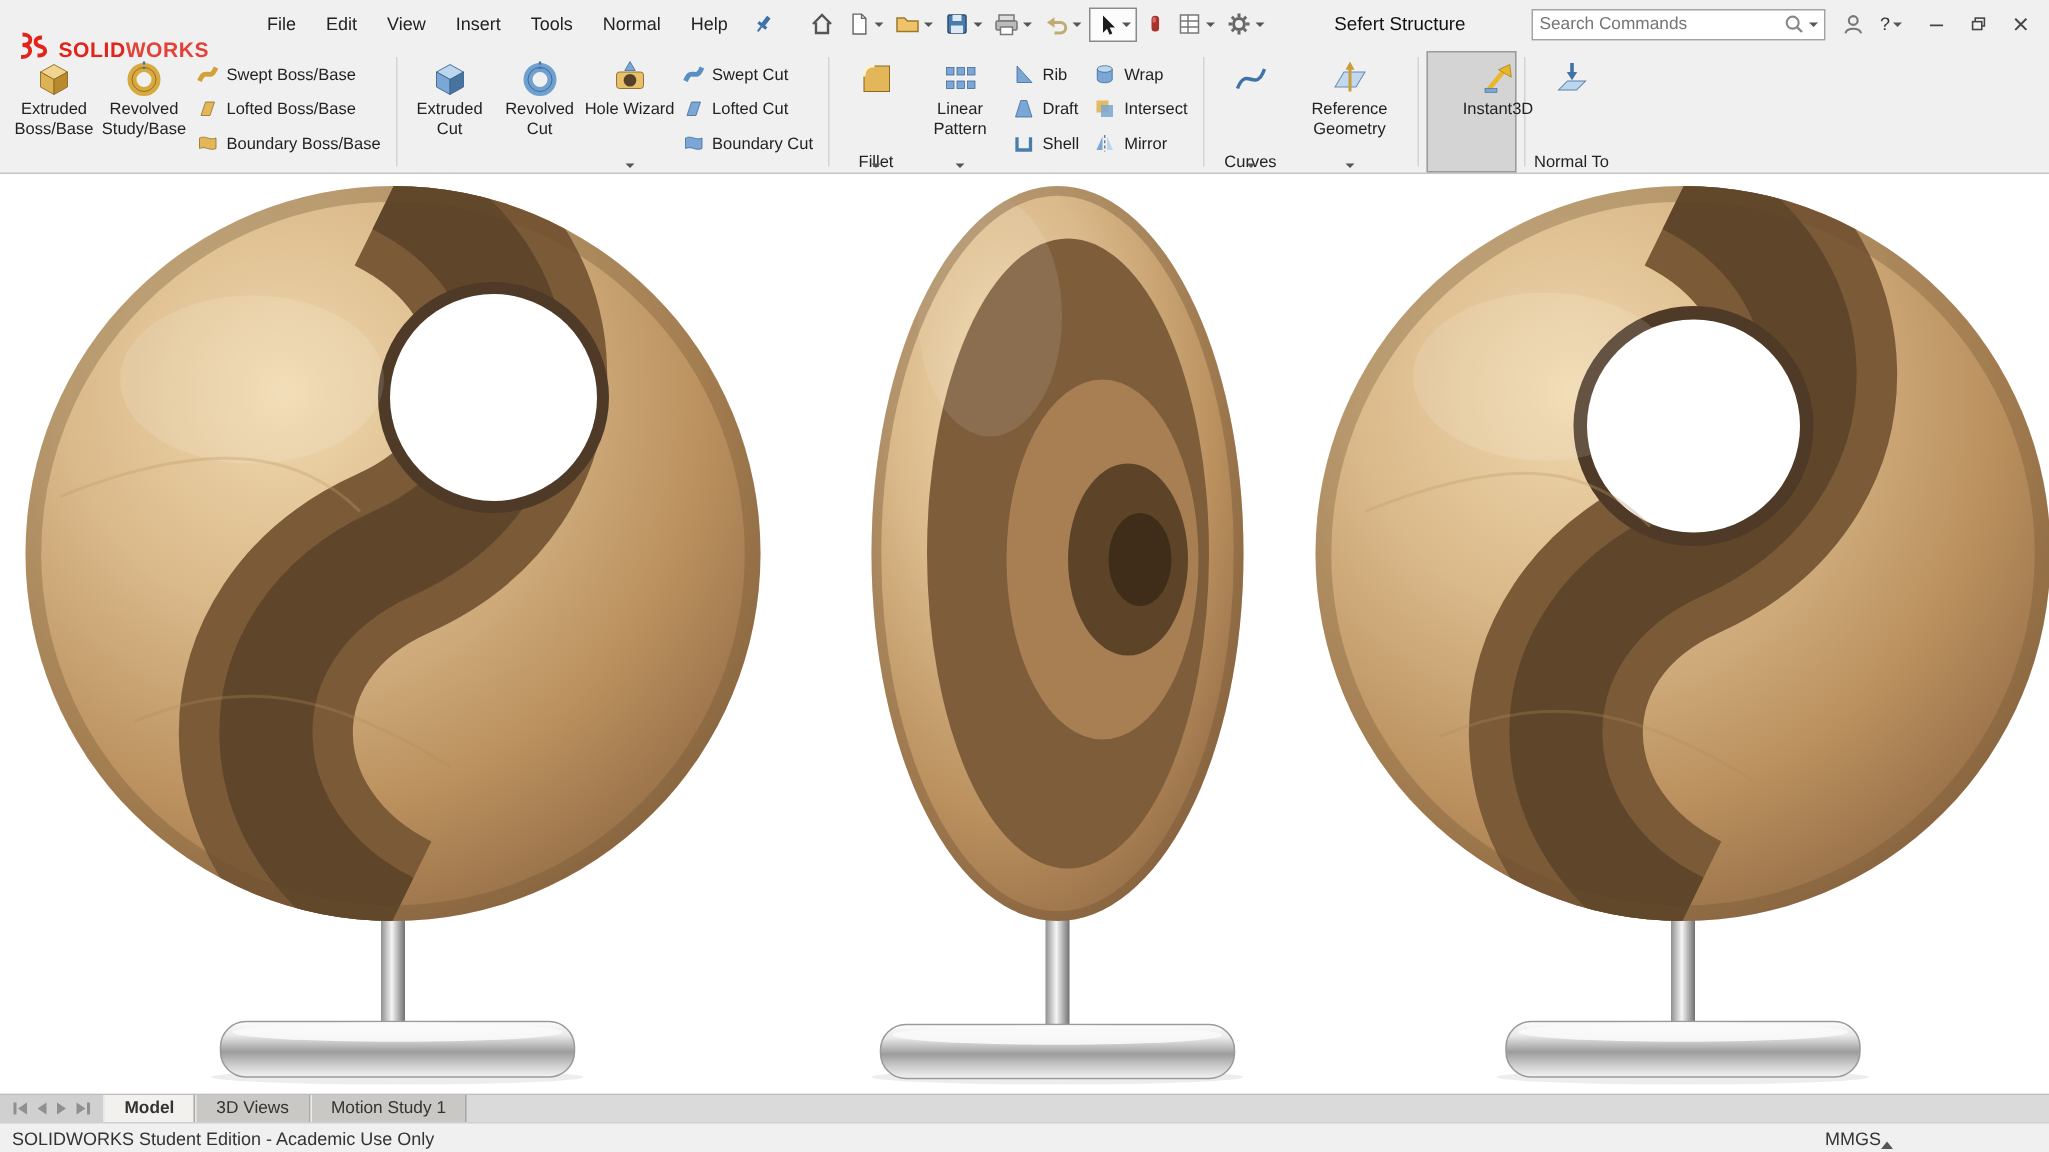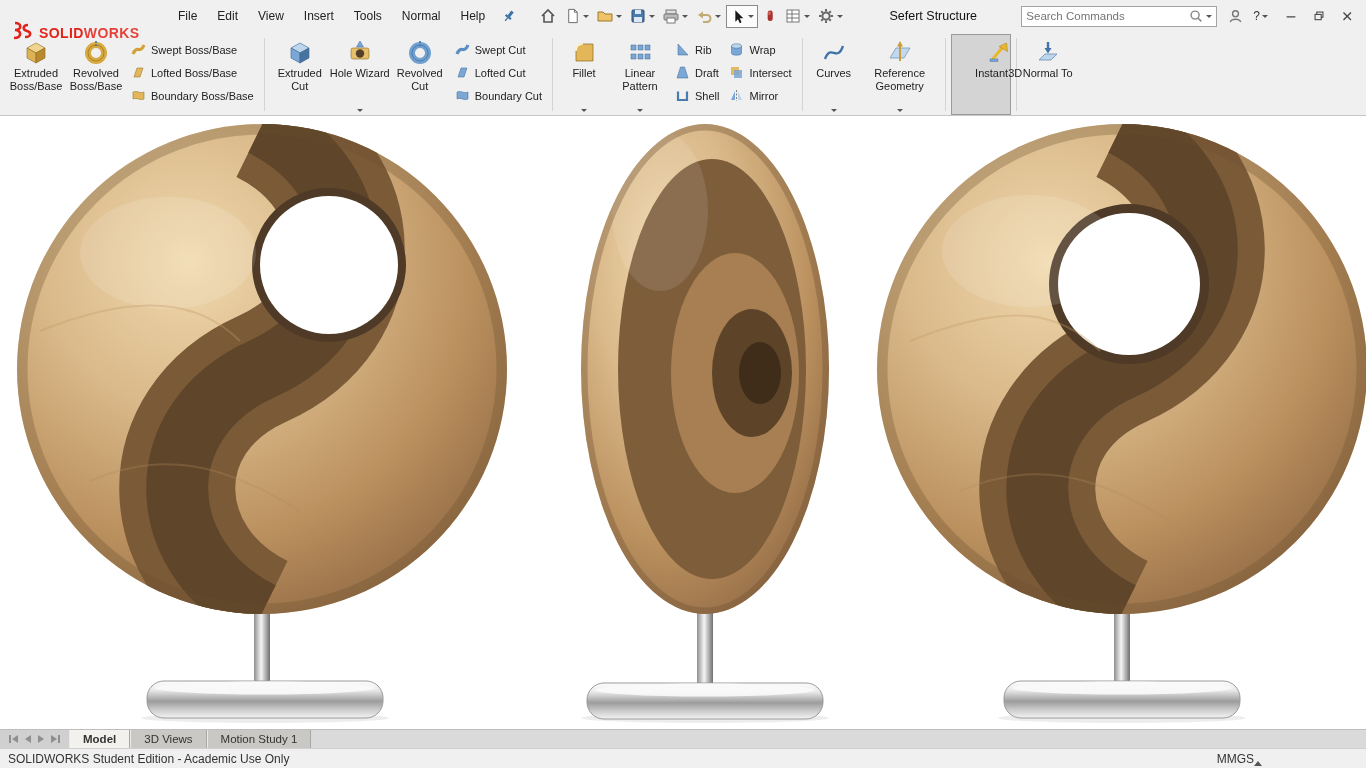--- a/index.html
+++ b/index.html
@@ -26,21 +26,21 @@
   .help{display:flex;align-items:center;gap:2px;font-size:12px;color:#333;}
 
   
   .ribbon{height:84px;background:#f0f0f0;border-bottom:1px solid #c6c6c6;display:flex;align-items:stretch;padding:2px 4px 0 6px;}
   .rsep{width:1px;background:#d4d4d4;margin:4px 5px;}
   .rgroup{display:flex;align-items:stretch;}
   .rbtn{width:60px;display:flex;flex-direction:column;align-items:center;padding-top:3px;position:relative;font-size:11px;color:#222;text-align:center;line-height:1.15;}
   .rbtn .ric{height:30px;display:flex;align-items:center;justify-content:center;}
   .rbtn .caret{position:absolute;bottom:3px;left:50%;transform:translateX(-50%);}
   .rbtn.wide{width:80px;}
-  .rbtn.narrow{width:52px;}
+  .rbtn.narrow{width:52px;justify-content:space-between;}
   .rbtn.selected{background:#d4d4d4;border:1px solid #9a9a9a;padding-top:2px;padding-left:36px;}
   .rcol{display:flex;flex-direction:column;justify-content:flex-start;padding-top:7px;gap:6px;}
   .sbtn{display:flex;align-items:center;gap:5px;font-size:11px;color:#222;white-space:nowrap;padding:1px 5px;}
 
   
   .viewport{height:613px;background:#fff;position:relative;}
   .viewport svg{display:block;}
 
   
   .tabstrip{height:19px;background:#dadada;display:flex;align-items:stretch;border-top:1px solid #bdbdbd;}
@@ -248,21 +248,21 @@
       <span>Extruded Boss/Base</span>
     </div>
     <div class="rbtn">
       <span class="ric">
         <svg width="26" height="26" viewBox="0 0 26 26">
           <circle cx="13" cy="14" r="8" fill="none" stroke="#d8a93f" stroke-width="6"></circle>
           <circle cx="13" cy="14" r="8" fill="none" stroke="#8a6a1f" stroke-width=".6"></circle>
           <line x1="13" y1="2" x2="13" y2="7" stroke="#3f73a8" stroke-width="1.6" stroke-dasharray="2 1.5"></line>
         </svg>
       </span>
-      <span>Revolved Boss/Base</span>
+      <span>Revolved Study/Base</span>
     </div>
     <div class="rcol">
       <div class="sbtn">
         <svg width="15" height="15" viewBox="0 0 15 15">
           <path d="M2 12 C 6 2 9 13 13 3" stroke="#d3a139" stroke-width="3.2" fill="none"></path>
         </svg>
         <span>Swept Boss/Base</span>
       </div>
       <div class="sbtn">
         <svg width="15" height="15" viewBox="0 0 15 15">
@@ -288,37 +288,37 @@
           <polygon points="4,9 13,4 22,9 13,14" fill="#bcd6ee" stroke="#3c6491" stroke-width=".6"></polygon>
           <polygon points="4,9 13,14 13,24 4,19" fill="#7aa7d6" stroke="#3c6491" stroke-width=".6"></polygon>
           <polygon points="13,14 22,9 22,19 13,24" fill="#46749f" stroke="#3c6491" stroke-width=".6"></polygon>
         </svg>
       </span>
       <span>Extruded Cut</span>
     </div>
     <div class="rbtn">
       <span class="ric">
         <svg width="26" height="26" viewBox="0 0 26 26">
+          <circle cx="13" cy="14" r="8" fill="none" stroke="#6fa0cf" stroke-width="6"></circle>
+          <circle cx="13" cy="14" r="8" fill="none" stroke="#3c6491" stroke-width=".6"></circle>
+          <line x1="13" y1="2" x2="13" y2="7" stroke="#3f73a8" stroke-width="1.6" stroke-dasharray="2 1.5"></line>
+        </svg>
+      </span>
+      <span>Revolved Cut</span>
+    </div>
+    <div class="rbtn">
+      <span class="ric">
+        <svg width="26" height="26" viewBox="0 0 26 26">
           <rect x="4" y="9" width="18" height="11" rx="2" fill="#e6c06a" stroke="#8a6a1f" stroke-width=".6"></rect>
           <circle cx="13" cy="14.5" r="4.2" fill="#55412a"></circle>
           <polygon points="13,2 16.5,8 9.5,8" fill="#7aa7d6" stroke="#3c6491" stroke-width=".5"></polygon>
         </svg>
       </span>
       <span>Hole Wizard</span>
       <span class="caret"></span>
-    </div>
-    <div class="rbtn">
-      <span class="ric">
-        <svg width="26" height="26" viewBox="0 0 26 26">
-          <circle cx="13" cy="14" r="8" fill="none" stroke="#6fa0cf" stroke-width="6"></circle>
-          <circle cx="13" cy="14" r="8" fill="none" stroke="#3c6491" stroke-width=".6"></circle>
-          <line x1="13" y1="2" x2="13" y2="7" stroke="#3f73a8" stroke-width="1.6" stroke-dasharray="2 1.5"></line>
-        </svg>
-      </span>
-      <span>Revolved Cut</span>
     </div>
     <div class="rcol">
       <div class="sbtn">
         <svg width="15" height="15" viewBox="0 0 15 15">
           <path d="M2 12 C 6 2 9 13 13 3" stroke="#5b8fc4" stroke-width="3.2" fill="none"></path>
         </svg>
         <span>Swept Cut</span>
       </div>
       <div class="sbtn">
         <svg width="15" height="15" viewBox="0 0 15 15">

